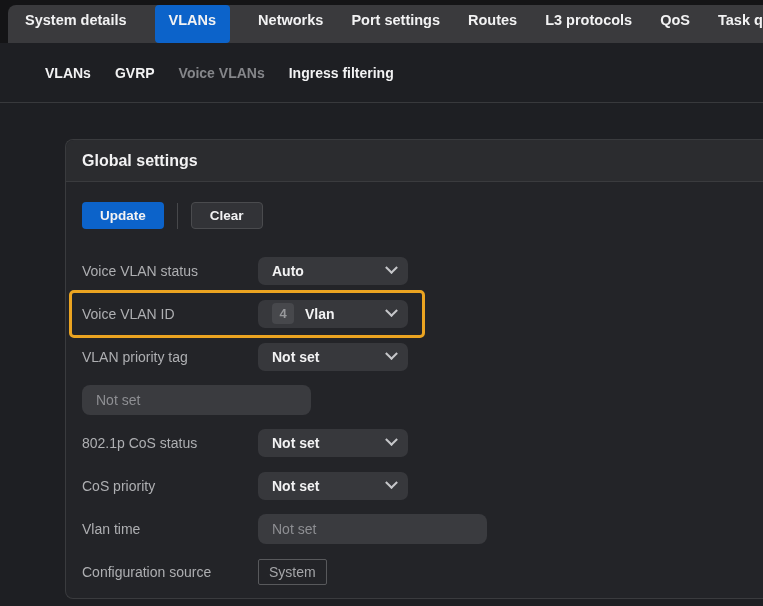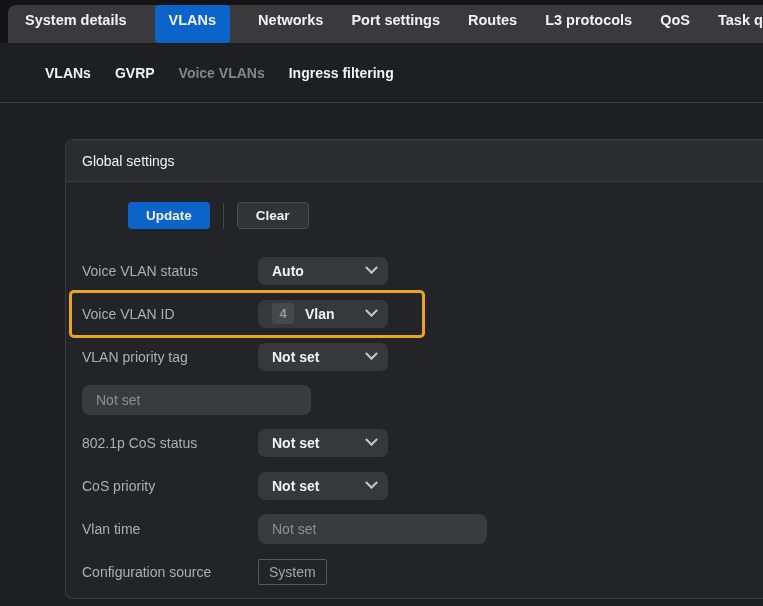--- a/index.html
+++ b/index.html
@@ -72,47 +72,47 @@
   .panel-header{
     background:var(--panel-header-bg);
     border-bottom:1px solid var(--panel-border);
     border-radius:8px 0 0 0;
     height:42px;
     display:flex;align-items:center;
     padding:0 16px;
   }
   .panel-title{
     color:var(--text-white);
-    font-size:14px;font-weight:normal;
+    font-size:16px;font-weight:bold;
   }
   .panel-body{padding:20px 16px 5px 16px;}
   
   .btn-row{display:flex;align-items:center;margin-bottom:20px;}
   .btn{
     font-size:13.5px;font-weight:bold;color:var(--text-white);
     border:none;border-radius:4px;height:27px;padding:0 18px;
     cursor:pointer;font-family:inherit;
   }
-  .btn-primary{background:var(--accent-blue);margin-left:46px;}
+  .btn-primary{background:var(--accent-blue);}
   .btn-secondary{
     background:#323337;border:1px solid #4A4B4E;
   }
   .btn-divider{width:1px;height:26px;background:#47484B;margin:0 13px;}
   
   .row{
     display:flex;align-items:center;
     height:43px;position:relative;
   }
   .row-label{
     flex:0 0 176px;
     color:var(--text-label);
     font-size:14px;
   }
   .select{
-    width:130px;height:28px;
+    width:150px;height:28px;
     background:var(--control-bg);
     border-radius:7px;
     display:flex;align-items:center;
     padding:0 12px 0 14px;
     cursor:pointer;
     justify-content:flex-end;
   }
   .select-value{
     color:var(--text-white);font-size:14px;font-weight:bold;
     flex:1;

